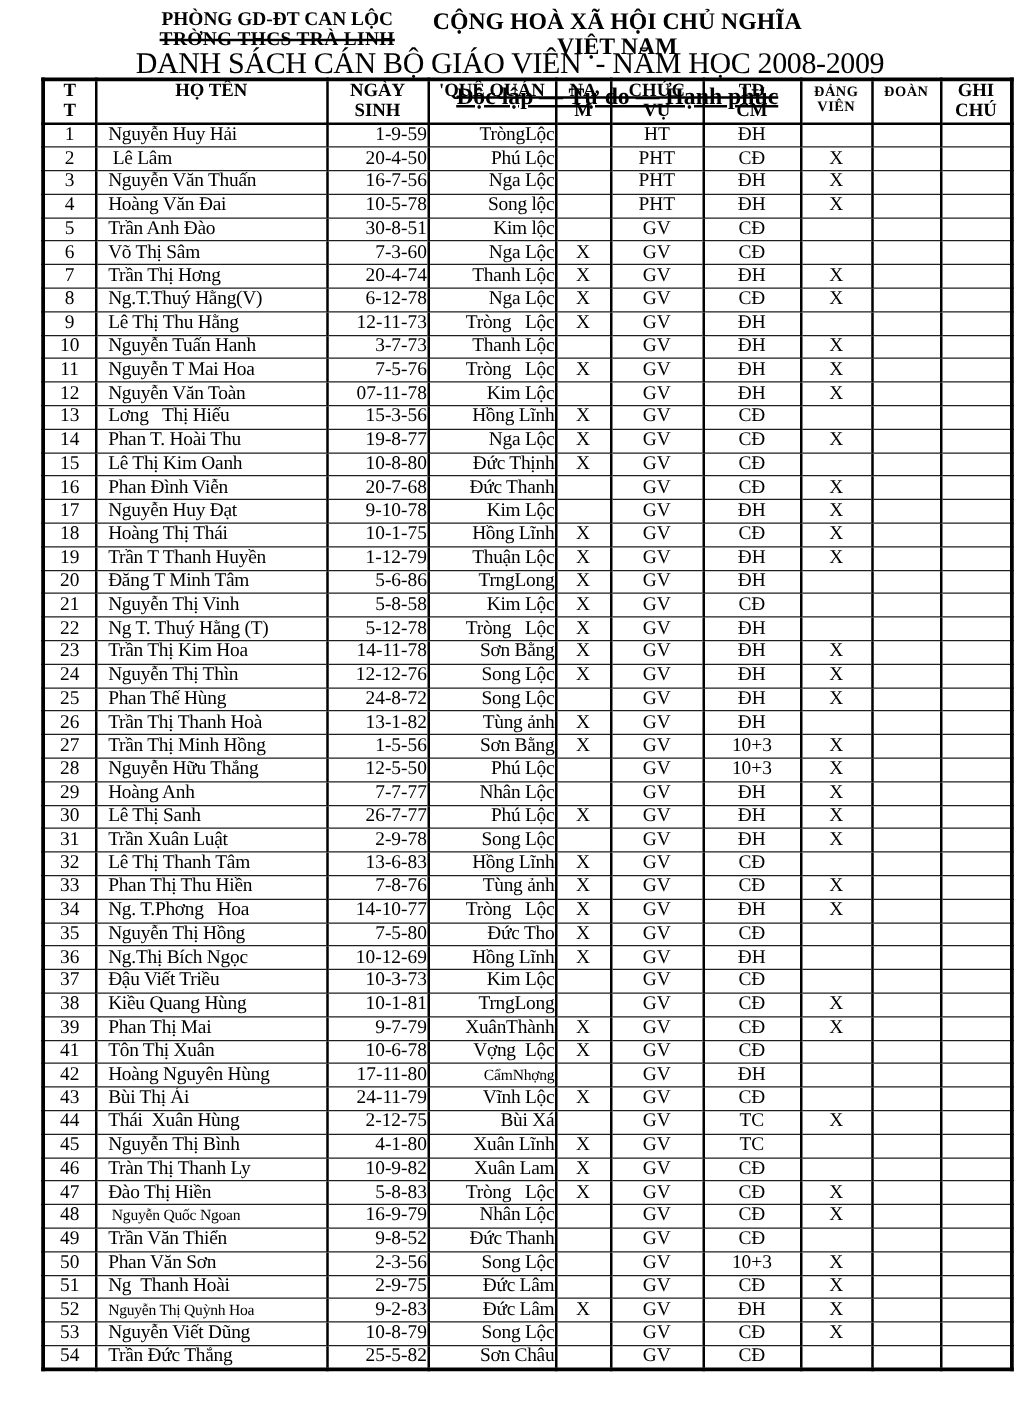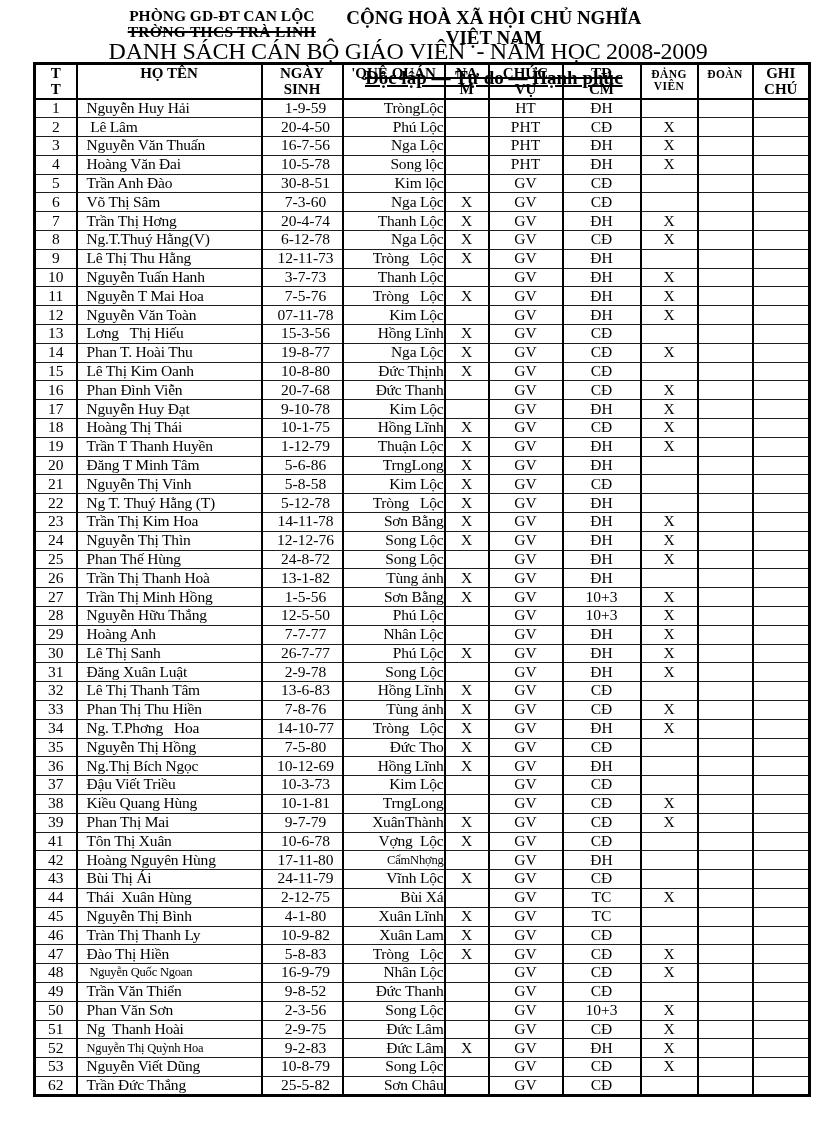--- a/index.html
+++ b/index.html
@@ -37,21 +37,21 @@
   th.small-hdr { font-size:11.5px; letter-spacing:.4px; padding-top:3px; }
   td {
     border-left:2px solid #000; border-right:2px solid #000;
     border-top:1.5px solid #1f1f1f; border-bottom:1.5px solid #1f1f1f;
     font-size:15.5px; line-height:1; vertical-align:bottom;
     padding:0 0 2px 0; white-space:pre; overflow:hidden;
   }
   tr.data-row { height:18.8px; }
   td.c0 { text-align:center; }
   td.c1 { text-align:left; padding-left:9px; letter-spacing:-0.2px; }
-  td.c2 { text-align:center; padding-left:7px; }
+  td.c2 { text-align:right; padding-left:7px; }
   td.c3 { text-align:right; padding-left:7px; letter-spacing:-0.2px; }
   td.c4, td.c5, td.c6, td.c7, td.c8, td.c9 { text-align:center; }
   td.sm { font-size:12.5px; padding-bottom:3px; }
 </style>
 </head>
 <body>
 
 <div class="page">
 
   <div class="top-header">
@@ -450,21 +450,21 @@
           <td class="c3">Phú Lộc</td>
           <td class="c4">X</td>
           <td class="c5">GV</td>
           <td class="c6">ĐH</td>
           <td class="c7">X</td>
           <td class="c8"></td>
           <td class="c9"></td>
         </tr>
         <tr class="data-row">
           <td class="c0">31</td>
-          <td class="c1">Đăng Xuân Luật</td>
+          <td class="c1">Trần Xuân Luật</td>
           <td class="c2">2-9-78</td>
           <td class="c3">Song Lộc</td>
           <td class="c4"></td>
           <td class="c5">GV</td>
           <td class="c6">ĐH</td>
           <td class="c7">X</td>
           <td class="c8"></td>
           <td class="c9"></td>
         </tr>
         <tr class="data-row">
@@ -713,21 +713,21 @@
           <td class="c2">10-8-79</td>
           <td class="c3">Song Lộc</td>
           <td class="c4"></td>
           <td class="c5">GV</td>
           <td class="c6">CĐ</td>
           <td class="c7">X</td>
           <td class="c8"></td>
           <td class="c9"></td>
         </tr>
         <tr class="data-row">
-          <td class="c0">62</td>
+          <td class="c0">54</td>
           <td class="c1">Trần Đức Thắng</td>
           <td class="c2">25-5-82</td>
           <td class="c3">Sơn Châu</td>
           <td class="c4"></td>
           <td class="c5">GV</td>
           <td class="c6">CĐ</td>
           <td class="c7"></td>
           <td class="c8"></td>
           <td class="c9"></td>
         </tr>

